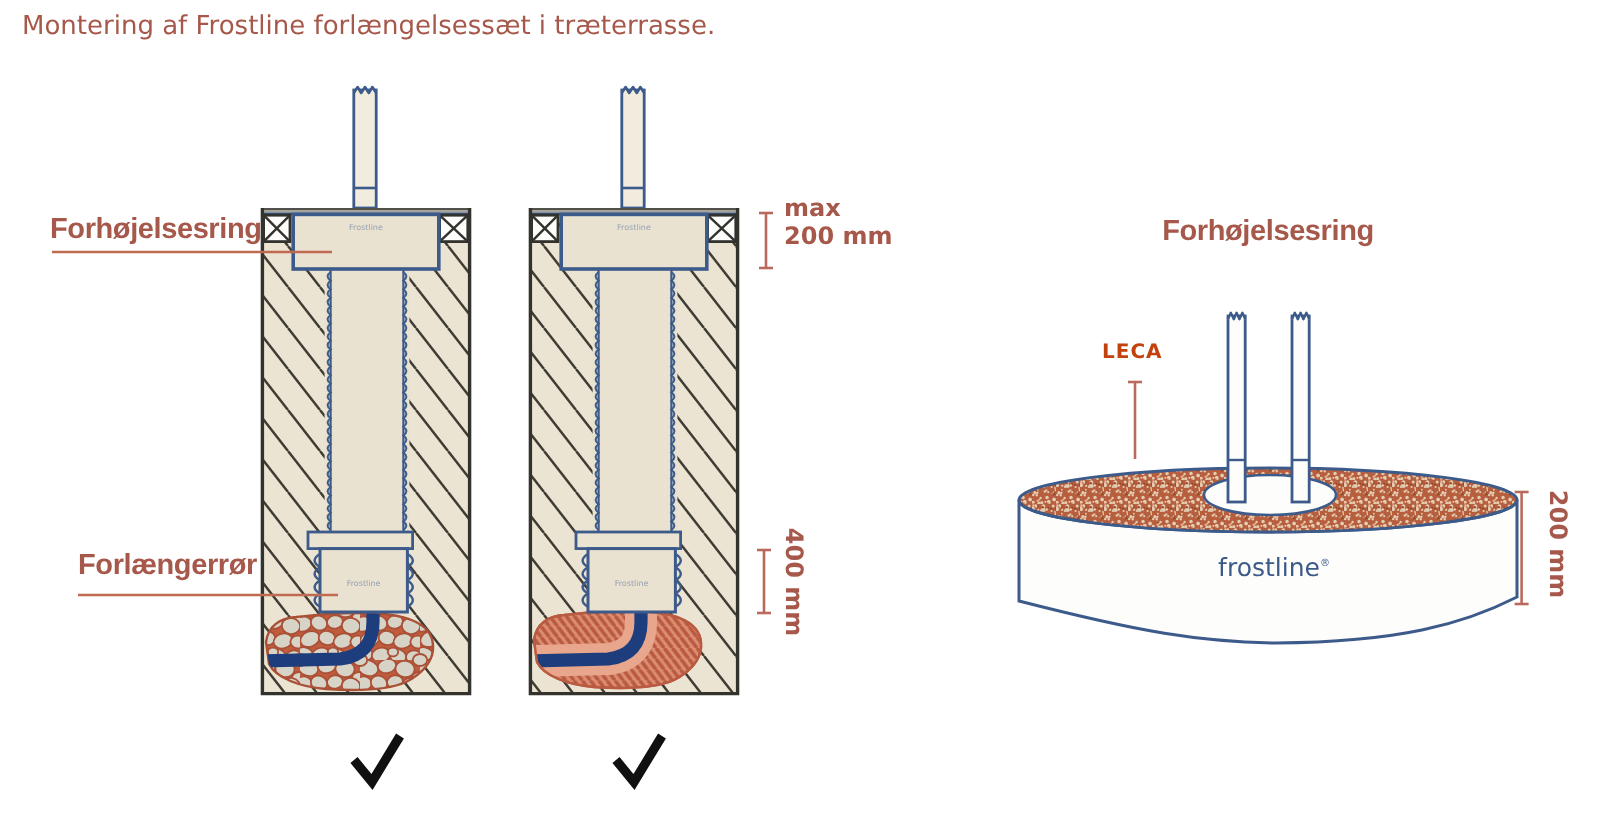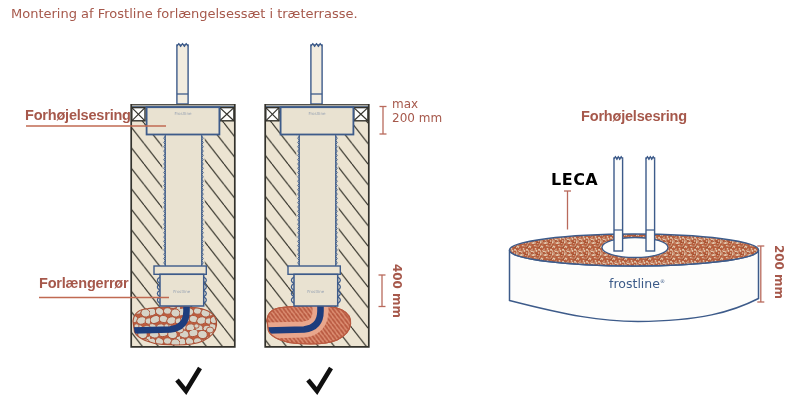--- a/index.html
+++ b/index.html
@@ -1,26 +1,26 @@
 <!DOCTYPE html>
 <html><head>
 <meta charset="utf-8">
 <style>
   html,body{margin:0;padding:0;background:#fff;}
   #stage{position:relative;width:800px;height:412px;overflow:hidden;background:#ffffff;}
   #stage, #stage div{font-family:"DejaVu Sans","Liberation Sans",sans-serif;}
   .ttl{position:absolute;left:11px;top:6.5px;font-size:13px;line-height:1;font-weight:normal;color:#a6584b;}
   .lbl{position:absolute;font-weight:bold;color:#a6584b;font-size:14.5px;line-height:1;letter-spacing:-0.2px;
        font-family:"Liberation Sans",sans-serif !important;}
-  .dim{position:absolute;font-weight:normal;color:#a6584b;font-size:12px;line-height:13.4px;}
+  .dim{position:absolute;font-weight:bold;color:#a6584b;font-size:12px;line-height:13.4px;}
   .vdim{position:absolute;font-weight:bold;color:#a6584b;font-size:12px;line-height:1;white-space:nowrap;
         transform:translate(-50%,-50%) rotate(90deg);}
   .heading{position:absolute;font-weight:bold;color:#a6584b;font-size:14.5px;line-height:1;letter-spacing:-0.2px;
        font-family:"Liberation Sans",sans-serif !important;transform:translateX(-50%);}
-  .leca-lbl{position:absolute;font-weight:bold;color:#000000;font-size:16px;line-height:1;letter-spacing:0.5px;}
+  .leca-lbl{position:absolute;font-weight:bold;color:#c2410c;font-size:10px;line-height:1;letter-spacing:0.5px;}
   .logo{position:absolute;color:#3b5a88;font-size:12.5px;line-height:1;transform:translateX(-50%);}
   .logo sup{font-size:5px;}
 </style>
 </head>
 <body>
 
 <div id="stage">
 <svg width="800" height="412" viewBox="0 0 800 412" xmlns="http://www.w3.org/2000/svg" style="position:absolute;left:0;top:0">
 <defs>
 <pattern id="hatch" width="16" height="20.5" patternUnits="userSpaceOnUse">

